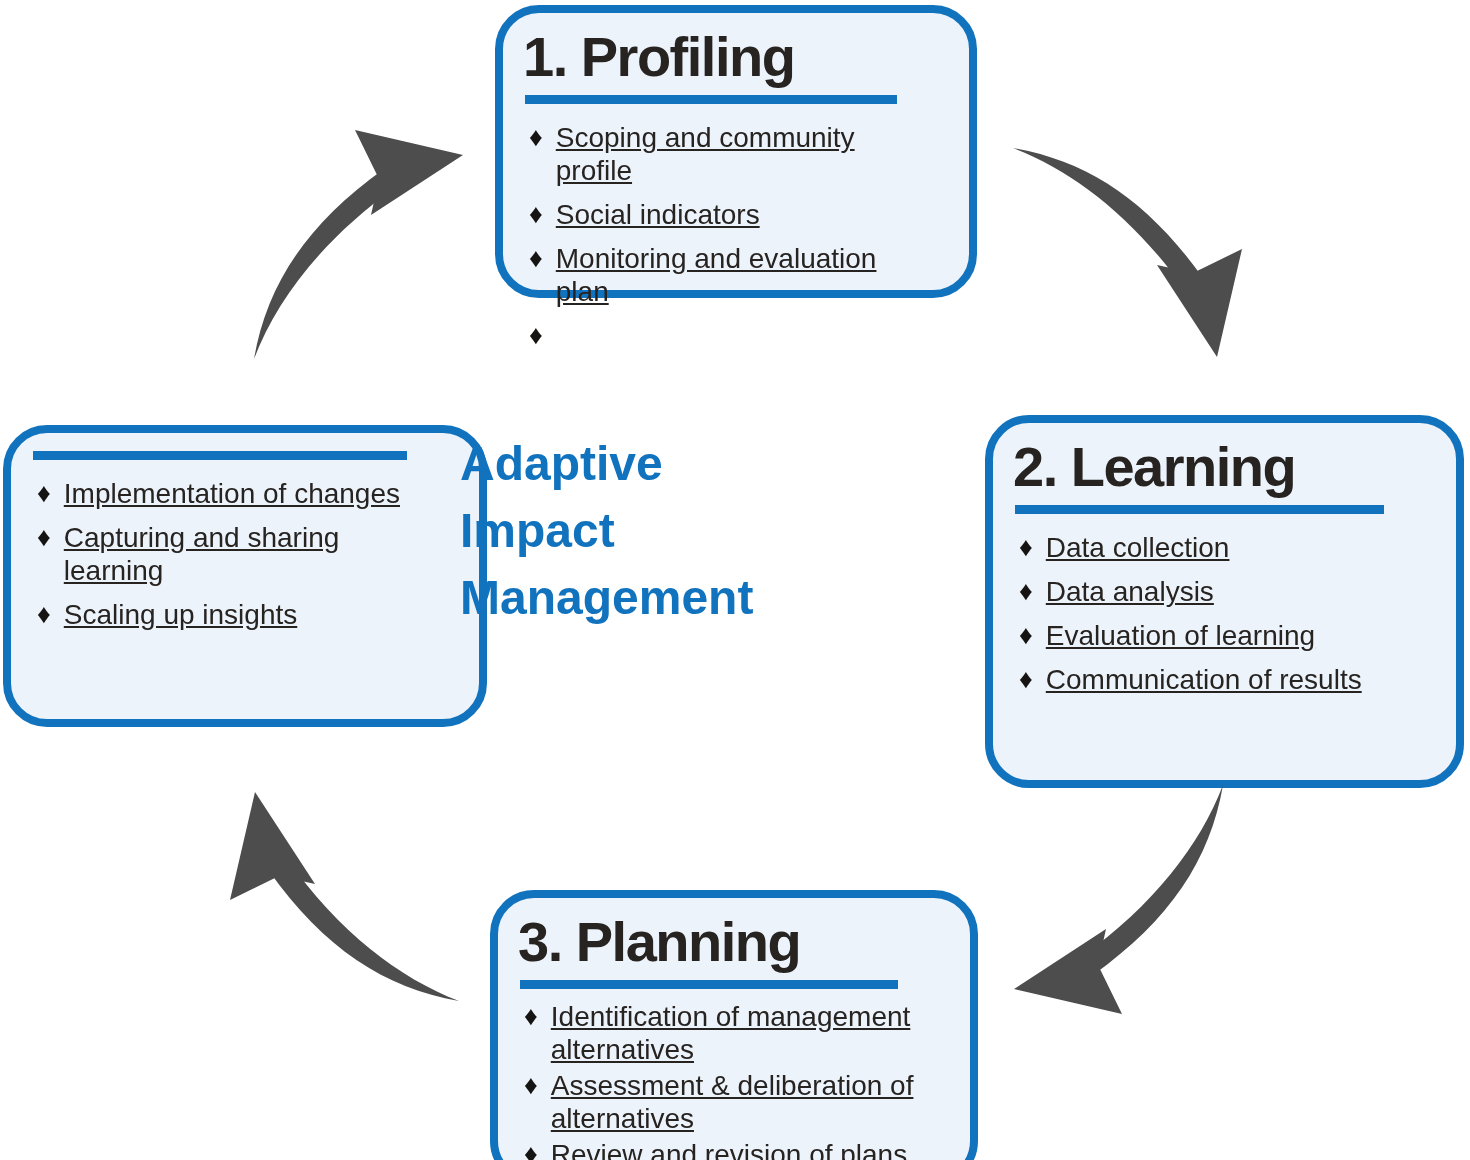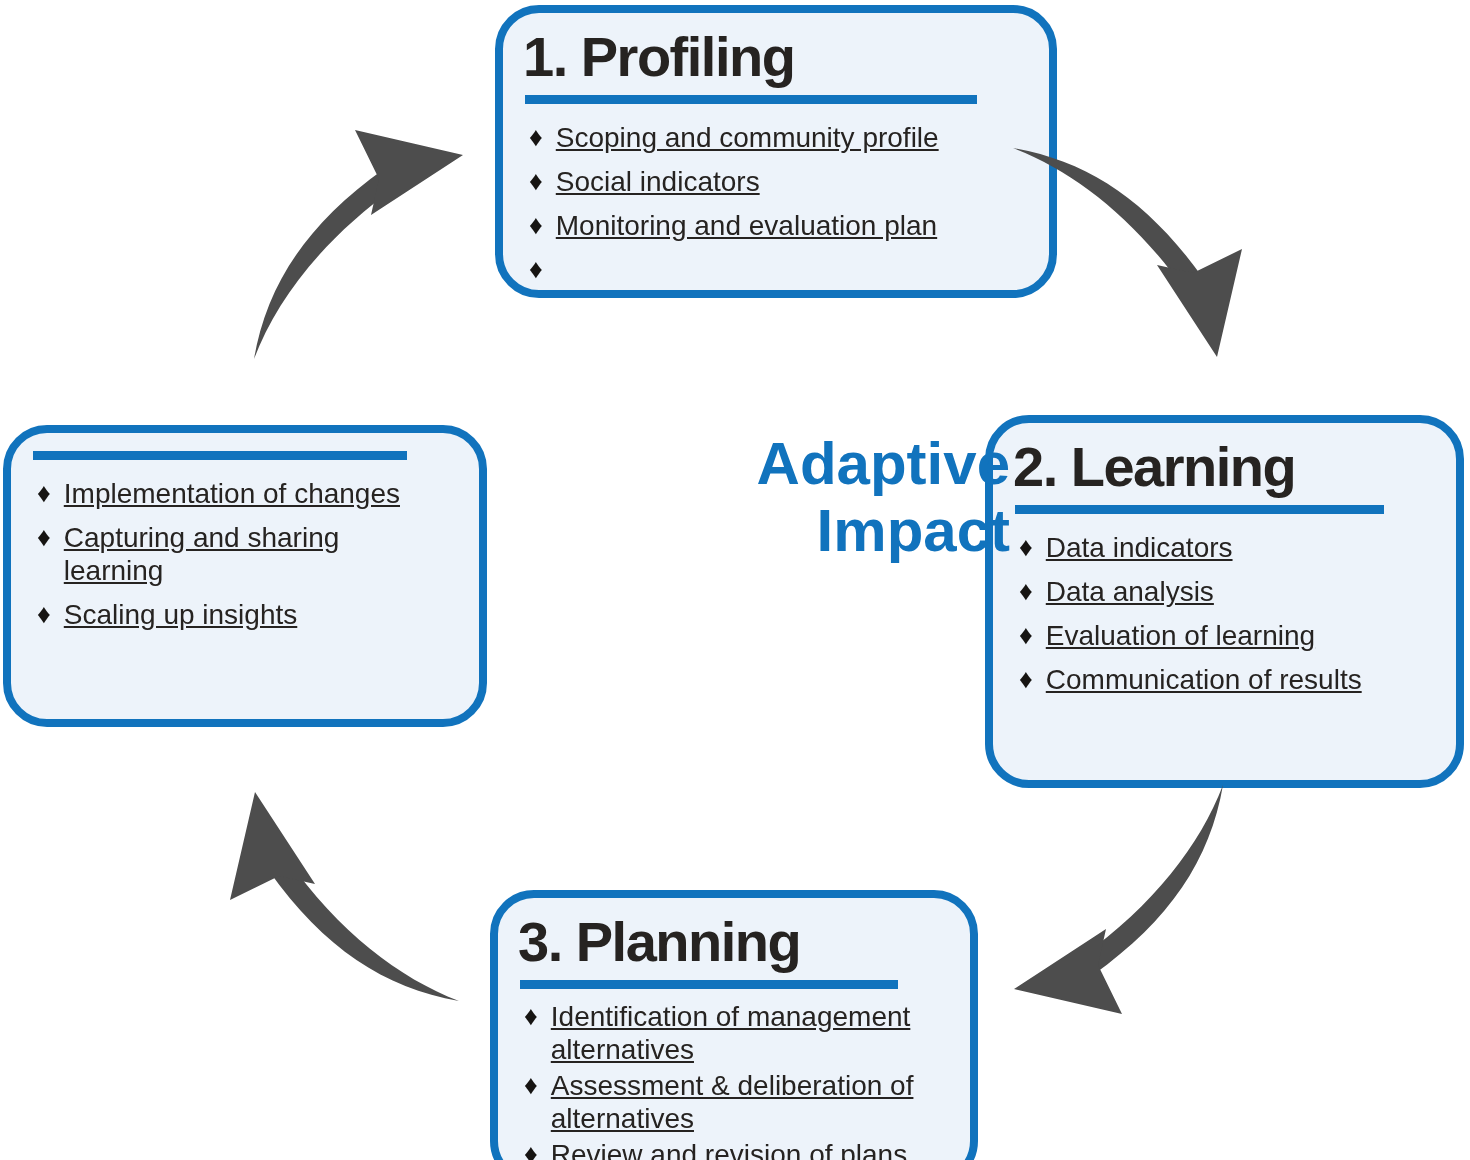--- a/index.html
+++ b/index.html
@@ -56,29 +56,29 @@
     line-height:33px;
     color:#161412;
     flex:0 0 auto;
   }
   .bullet-text{
     font-size:28px;
     line-height:33px;
     color:var(--ink);
     text-decoration:underline;
   }
-  #box-profiling   { left:495px; top:5px;    width:562px; height:293px; }
+  #box-profiling   { left:495px; top:5px;    width:482px; height:293px; }
   #box-learning    { left:985px; top:415px;  width:479px; height:373px; }
   #box-planning    { left:490px; top:890px;  width:488px; height:295px; }
   #box-implementing{ left:3px;   top:425px;  width:484px; height:302px; }
   .center-title{
     position:absolute;
     left:460px; top:430px; width:550px;
-    text-align:right;
-    font-size:60px;
+    text-align:left;
+    font-size:48px;
     font-weight:bold;
     line-height:67px;
     color:var(--accent);
   }
   .arrow{
     position:absolute;
     width:245px;height:245px;
   }
   #arrow-top-right   { left:1005px; top:130px; }
   #arrow-bottom-right{ left:996px;  top:777px; transform:rotate(90deg); }
@@ -112,21 +112,21 @@
         </div>
       </div>
   </div>
 
   <div class="box" id="box-learning">
     <div class="box-title">2. Learning</div>
     <div class="underline"></div>
     <div class="items">
         <div class="bullet-row">
           <span class="diamond">♦</span>
-          <span class="bullet-text">Data indicators</span>
+          <span class="bullet-text">Data collection</span>
         </div>
         <div class="bullet-row">
           <span class="diamond">♦</span>
           <span class="bullet-text">Data analysis</span>
         </div>
         <div class="bullet-row">
           <span class="diamond">♦</span>
           <span class="bullet-text">Evaluation of learning</span>
         </div>
         <div class="bullet-row">
@@ -169,20 +169,21 @@
         <div class="bullet-row">
           <span class="diamond">♦</span>
           <span class="bullet-text">Scaling up insights</span>
         </div>
       </div>
   </div>
 
   <div class="center-title">
     <div>Adaptive</div>
     <div>Impact</div>
+    <div>Management</div>
   </div>
 
   <svg class="arrow" id="arrow-top-right" viewBox="0 0 245 245">
     <g transform="translate(-2,9)">
       <path d="M10,9 C85,22 145,62 200,139 L182,151 C130,78 70,32 10,9 Z"></path>
       <path d="M214,218 L154,126 L190,134 L239,110 Z"></path>
     </g>
   </svg>
 
   <svg class="arrow" id="arrow-bottom-right" viewBox="0 0 245 245">

